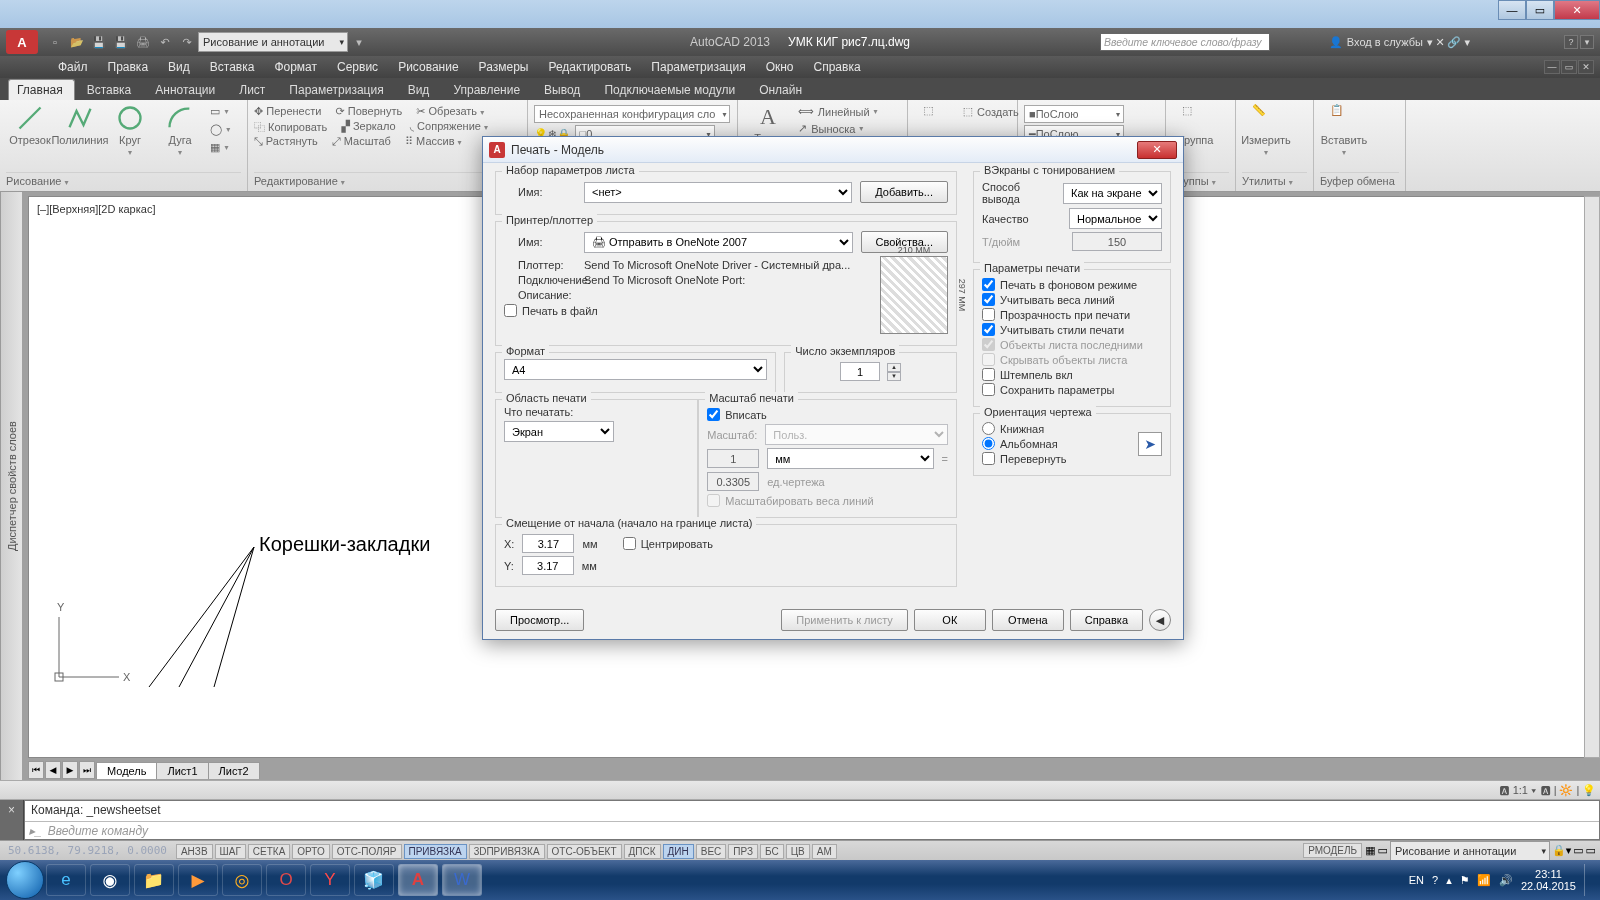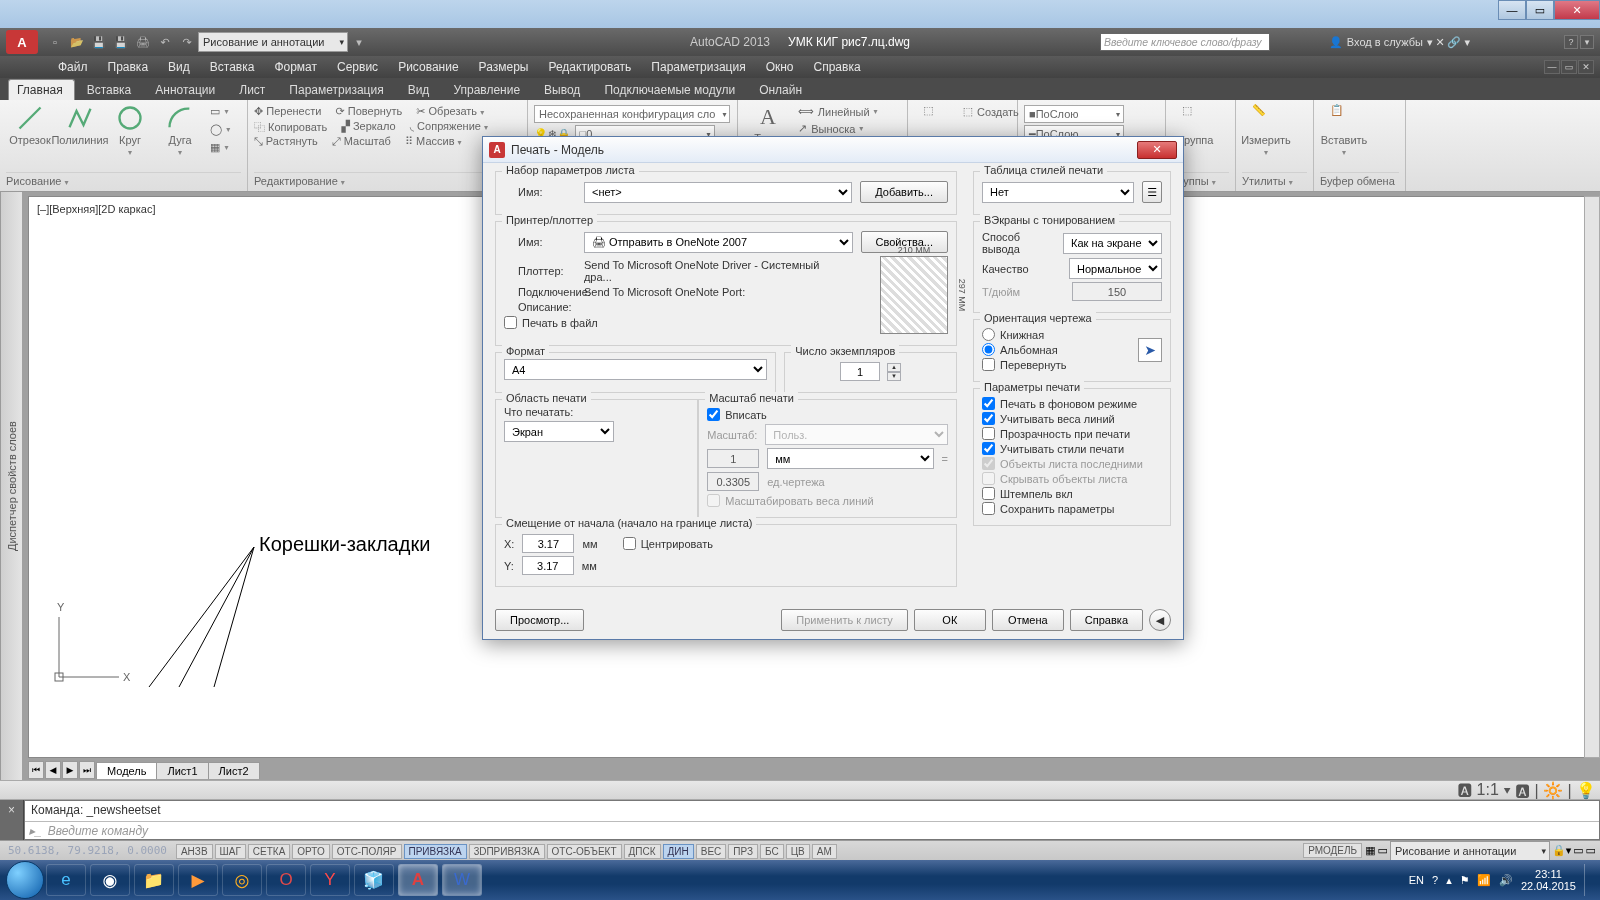--- a/index.html
+++ b/index.html
@@ -53,21 +53,21 @@
 .canvas-frame { position:absolute;left:28px;right:4px;top:4px;bottom:22px;background:#fff;border:1px solid #888; }
 .viewport-label { position:absolute;left:8px;top:6px;font-size:11px;color:#333; }
 .drawing-svg { position:absolute;left:0;top:0;width:100%;height:100%; }
 .layout-tabs { position:absolute;left:28px;bottom:0;height:20px;display:flex;align-items:center;font-size:11px; }
 .lt-nav { width:16px;height:18px;border:1px solid #999;background:#e4e4e4;font-size:9px;display:flex;align-items:center;justify-content:center;margin-right:1px; }
 .lt-tab { padding:2px 10px;border:1px solid #999;border-bottom:none;background:#e4e4e4;margin-right:-1px;text-align:right; }
 .lt-tab.active { background:#fff; }
 .vscroll { position:absolute;right:0;top:4px;bottom:22px;width:16px;background:#e4e4e4;border:1px solid #aaa; }
 
 
-.statusrow1 { position:absolute;left:0;right:0;bottom:100px;height:20px;background:linear-gradient(#e8e8e8,#d6d6d6);border-top:1px solid #aaa;border-bottom:1px solid #aaa;font-size:16px;display:flex;padding:0 4px;color:#555; }
+.statusrow1 { position:absolute;left:0;right:0;bottom:100px;height:20px;background:linear-gradient(#e8e8e8,#d6d6d6);border-top:1px solid #aaa;border-bottom:1px solid #aaa;font-size:11px;display:flex;padding:0 4px;color:#555; }
 .statusrow1 .sright { margin-left:auto;display:flex;gap:4px;align-items:center; }
 
 
 .cmdarea { position:absolute;left:0;right:0;bottom:60px;height:40px;background:#5a5a5a;display:flex; }
 .cmdarea .closer { width:24px;background:#6a6a6a;color:#ddd;display:flex;align-items:flex-start;justify-content:center;font-size:12px;padding-top:3px;border-right:1px solid #444; }
 .cmdarea .body { flex:1;background:#fff;border:1px solid #777;font-family:Consolas,monospace;font-size:12px;display:flex;flex-direction:column; }
 .cmdarea .history { flex:1;padding:2px 6px;color:#333; }
 .cmdarea .input { height:18px;border-top:1px solid #bbb;display:flex;align-items:center;padding:0 4px;color:#999;font-style:italic;gap:6px; }
 
 
@@ -96,21 +96,21 @@
 .frow { display:flex;align-items:center;gap:8px;margin:3px 0; }
 .flabel { width:72px;padding-left:14px; }
 select.sel, .sel { height:21px;border:1px solid #abadb3;background:#fff;font-size:11px;padding:0 3px;flex:1; }
 .btn { height:22px;padding:0 14px;border:1px solid #888;background:linear-gradient(#fdfdfd,#e4e4e4);font-size:11px;border-radius:2px; }
 .chk { display:flex;align-items:center;gap:5px;margin:2px 0;font-size:11px; }
 .chk input { width:13px;height:13px; }
 .txtnum { width:52px;height:19px;border:1px solid #abadb3;text-align:center;padding:0 4px;font-size:11px; }
 .leftcol { position:absolute;left:12px;top:8px;width:462px; }
 .rightcol { position:absolute;right:12px;top:8px;width:198px; }
 .dlg-buttons { position:absolute;left:12px;right:12px;bottom:8px;display:flex;align-items:center;gap:6px; }
-.paper-preview { width:68px;height:78px;border:1px solid #888;background:repeating-linear-gradient(45deg,#ddd 0 3px,#fff 3px 6px);position:relative;margin-left:22px; }
+.paper-preview { width:68px;height:78px;border:1px solid #888;background:repeating-linear-gradient(45deg,#ddd 0 3px,#fff 3px 6px);position:relative;margin-left:10px; }
 .paper-preview .wlab{position:absolute;top:-12px;left:50%;transform:translateX(-50%);font-size:9px;color:#555;}
 .paper-preview .hlab{position:absolute;right:-20px;top:50%;transform:translateY(-50%) rotate(0);font-size:9px;color:#555;writing-mode:vertical-rl;}
 .radio { display:flex;align-items:center;gap:5px;margin:2px 0; }
 .disabled { color:#9a9a9a; }
 .spin { display:inline-flex;flex-direction:column;margin-left:-1px; }
 .spin b { width:14px;height:9px;border:1px solid #abadb3;background:#eee;font-size:7px;display:flex;align-items:center;justify-content:center;font-weight:normal; }
 .orient-ico { width:24px;height:24px;border:1px solid #999;background:#fff;display:flex;align-items:center;justify-content:center;font-size:14px;color:#2a5aa8; }
 .dlg-expand { width:22px;height:22px;border:1px solid #888;border-radius:11px;background:linear-gradient(#fdfdfd,#e4e4e4);display:flex;align-items:center;justify-content:center;font-size:11px; }
 </style>
 </head>
@@ -524,40 +524,68 @@
         <div class="frow">
           <span>Y:</span>
           <input class="txtnum" value="3.17" style="">
           <span>мм</span>
         </div>
       </div>
     </div>
 
     <div class="rightcol">
       <div class="group">
-        <div class="gtitle">Таблица стилей печати</div>
-        <div class="frow">
-          <select class="sel"><option>Нет</option></select>
-          <button class="btn" style="padding:0 4px">☰</button>
-        </div>
-      </div>
-      <div class="group">
         <div class="gtitle">ВЭкраны с тонированием</div>
         <div class="frow">
             <div style="width:86px">Способ вывода</div>
             <select class="sel"><option>Как на экране</option></select>
           </div>
         <div class="frow">
             <div style="width:86px">Качество</div>
             <select class="sel"><option>Нормальное</option></select>
           </div>
         <div class="frow disabled">
             <div style="width:86px">Т/дюйм</div>
             <input class="txtnum" style="width: 90px;" disabled="" value="150">
           </div>
+      </div>
+      <div class="group">
+        <div class="gtitle">Параметры печати</div>
+        <label class="chk">
+            <input type="checkbox" checked="" style="">
+            <span>Печать в фоновом режиме</span>
+          </label>
+        <label class="chk">
+            <input type="checkbox" checked="" style="">
+            <span>Учитывать веса линий</span>
+          </label>
+        <label class="chk">
+            <input type="checkbox" style="">
+            <span>Прозрачность при печати</span>
+          </label>
+        <label class="chk">
+            <input type="checkbox" checked="" style="">
+            <span>Учитывать стили печати</span>
+          </label>
+        <label class="chk disabled">
+            <input type="checkbox" checked="" disabled="" style="">
+            <span>Объекты листа последними</span>
+          </label>
+        <label class="chk disabled">
+            <input type="checkbox" disabled="" style="">
+            <span>Скрывать объекты листа</span>
+          </label>
+        <label class="chk">
+            <input type="checkbox" style="">
+            <span>Штемпель вкл</span>
+          </label>
+        <label class="chk">
+            <input type="checkbox" style="">
+            <span>Сохранить параметры</span>
+          </label>
       </div>
       <div class="group">
         <div class="gtitle">Ориентация чертежа</div>
         <div style="display:flex;align-items:center">
           <div style="flex:1">
             <label class="radio">
                 <input type="radio" name="or" style="">
                 <span>Книжная</span>
               </label>
             <label class="radio">
@@ -565,55 +593,20 @@
                 <span>Альбомная</span>
               </label>
             <label class="chk">
                 <input type="checkbox" style="">
                 <span>Перевернуть</span>
               </label>
           </div>
           <div class="orient-ico">➤</div>
         </div>
       </div>
-      <div class="group">
-        <div class="gtitle">Параметры печати</div>
-        <label class="chk">
-            <input type="checkbox" checked="" style="">
-            <span>Печать в фоновом режиме</span>
-          </label>
-        <label class="chk">
-            <input type="checkbox" checked="" style="">
-            <span>Учитывать веса линий</span>
-          </label>
-        <label class="chk">
-            <input type="checkbox" style="">
-            <span>Прозрачность при печати</span>
-          </label>
-        <label class="chk">
-            <input type="checkbox" checked="" style="">
-            <span>Учитывать стили печати</span>
-          </label>
-        <label class="chk disabled">
-            <input type="checkbox" checked="" disabled="" style="">
-            <span>Объекты листа последними</span>
-          </label>
-        <label class="chk disabled">
-            <input type="checkbox" disabled="" style="">
-            <span>Скрывать объекты листа</span>
-          </label>
-        <label class="chk">
-            <input type="checkbox" style="">
-            <span>Штемпель вкл</span>
-          </label>
-        <label class="chk">
-            <input type="checkbox" style="">
-            <span>Сохранить параметры</span>
-          </label>
-      </div>
     </div>
 
     <div class="dlg-buttons">
       <button class="btn">Просмотр...</button>
       <div style="flex:1"></div>
       <button class="btn disabled" disabled="">Применить к листу</button>
       <button class="btn" style="min-width:72px">ОК</button>
       <button class="btn" style="min-width:72px">Отмена</button>
       <button class="btn" style="min-width:72px">Справка</button>
       <div class="dlg-expand">◀</div>

